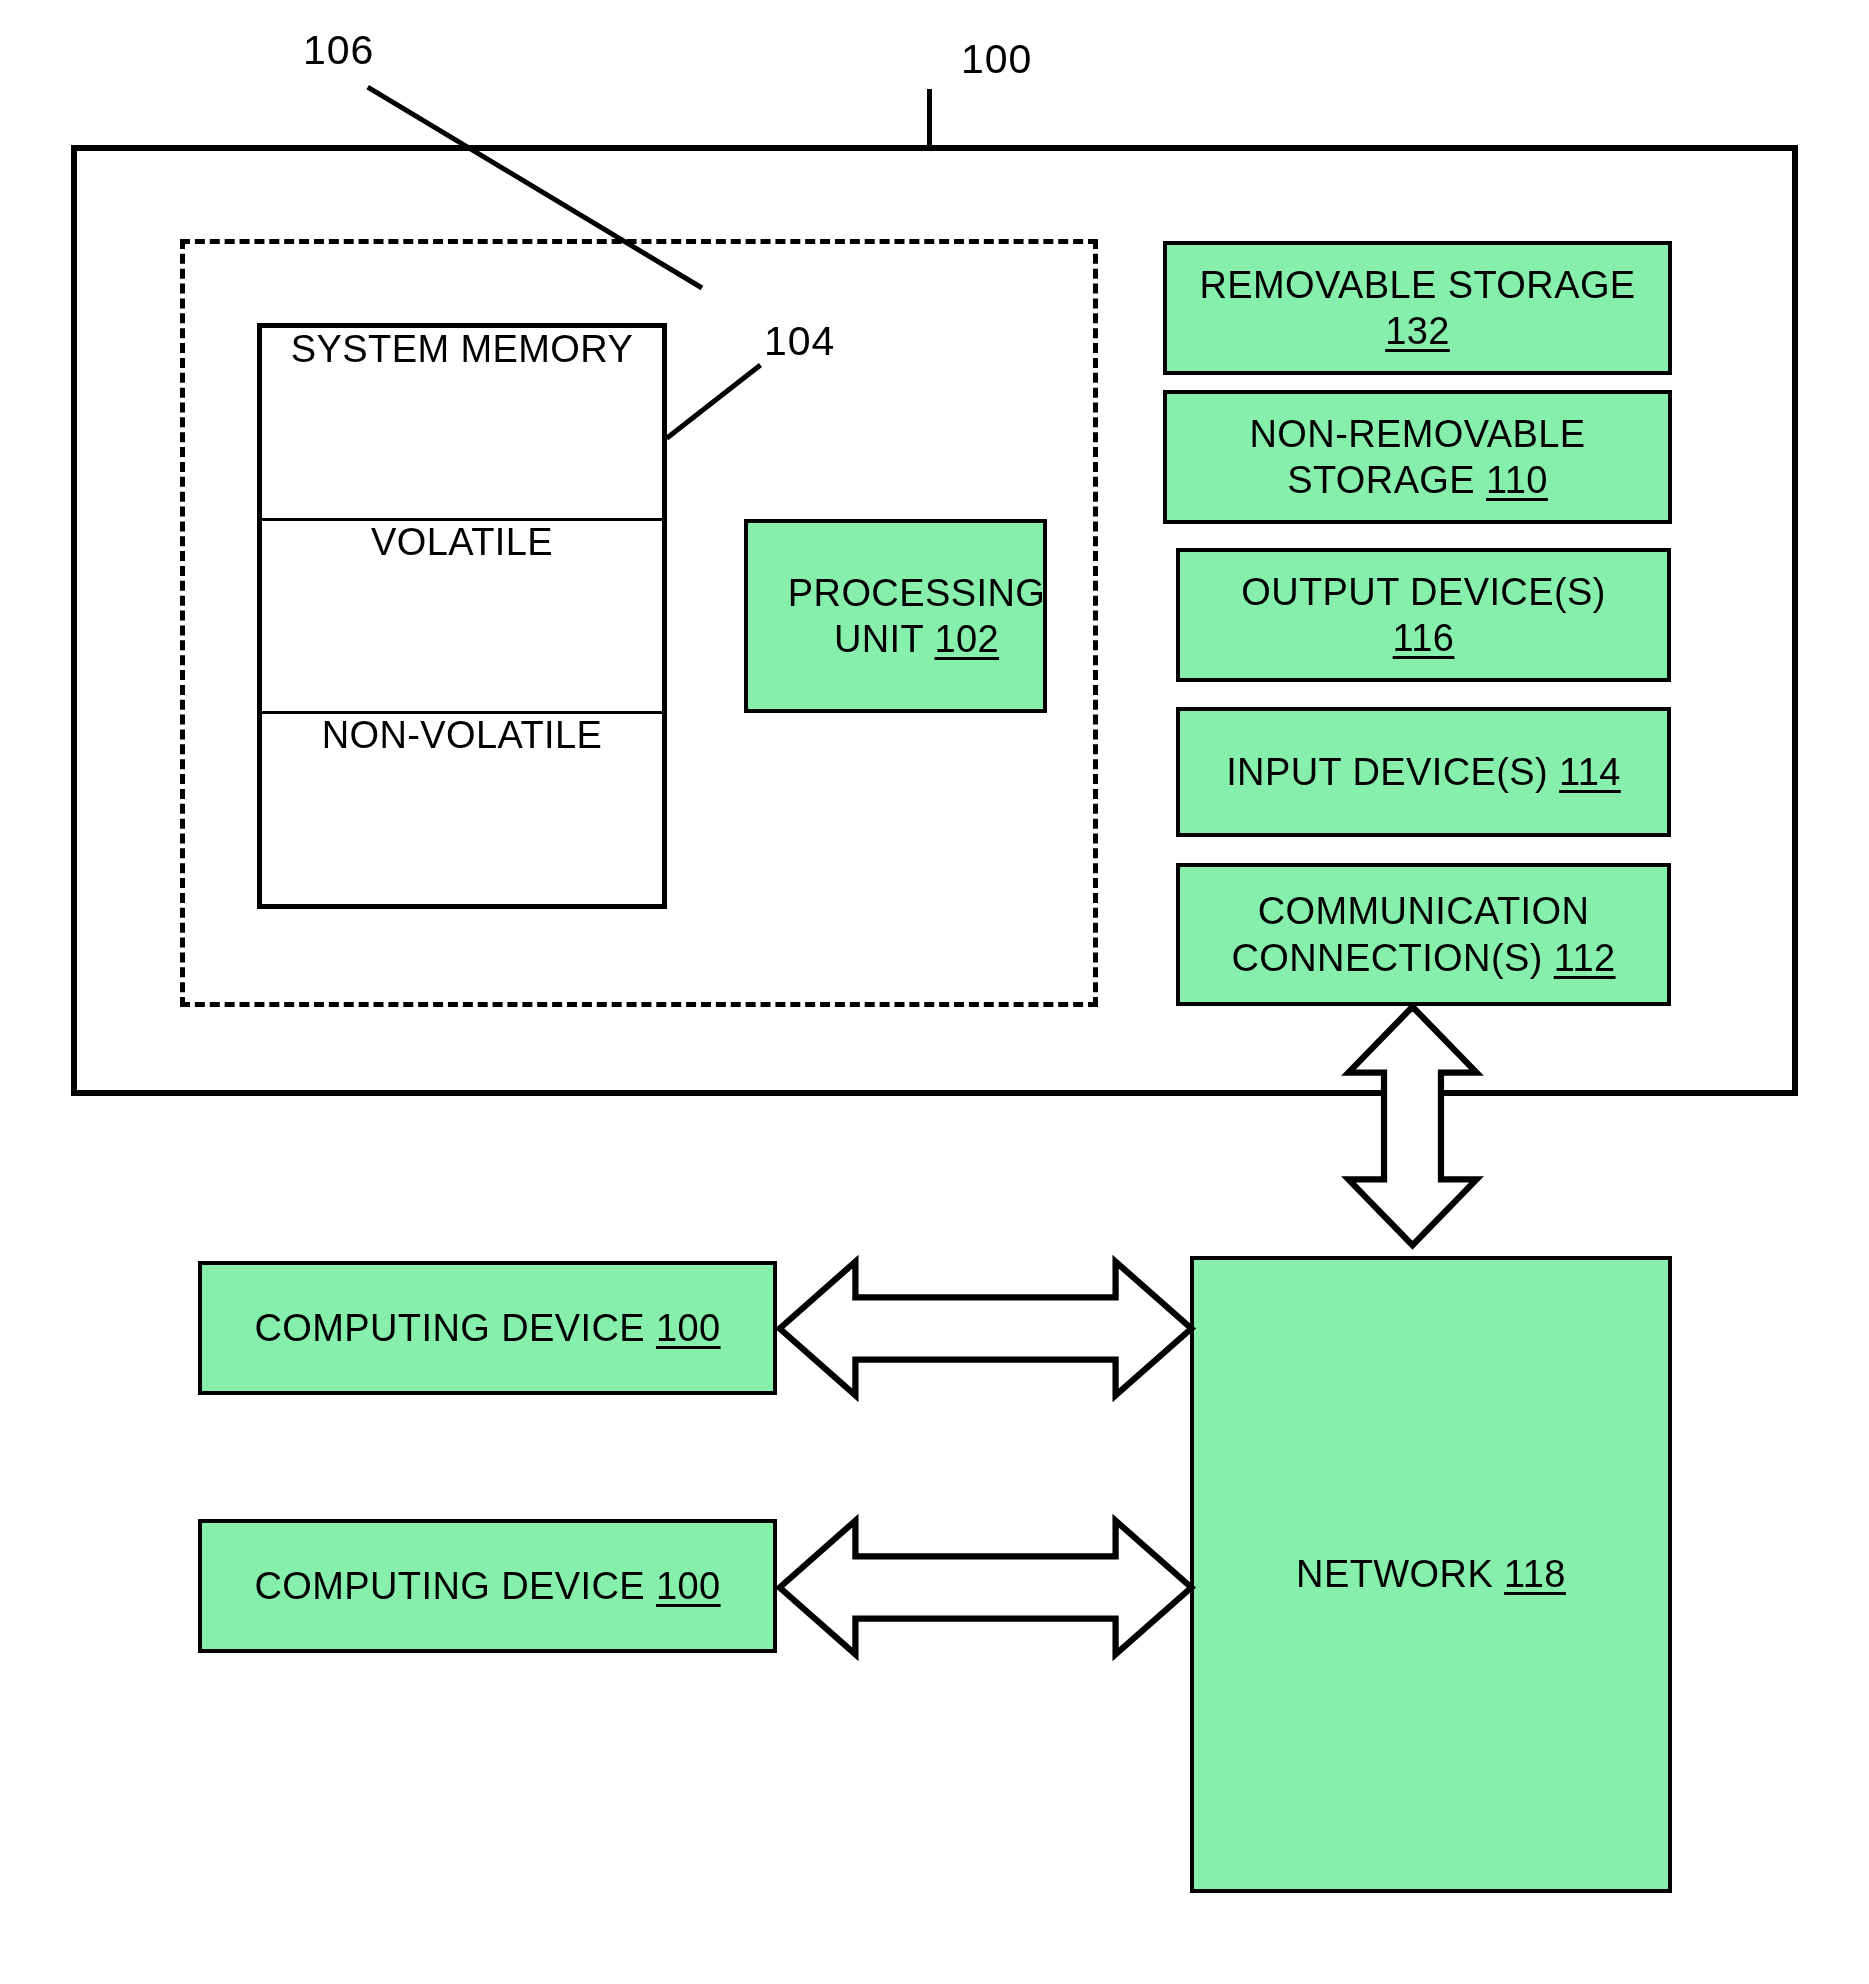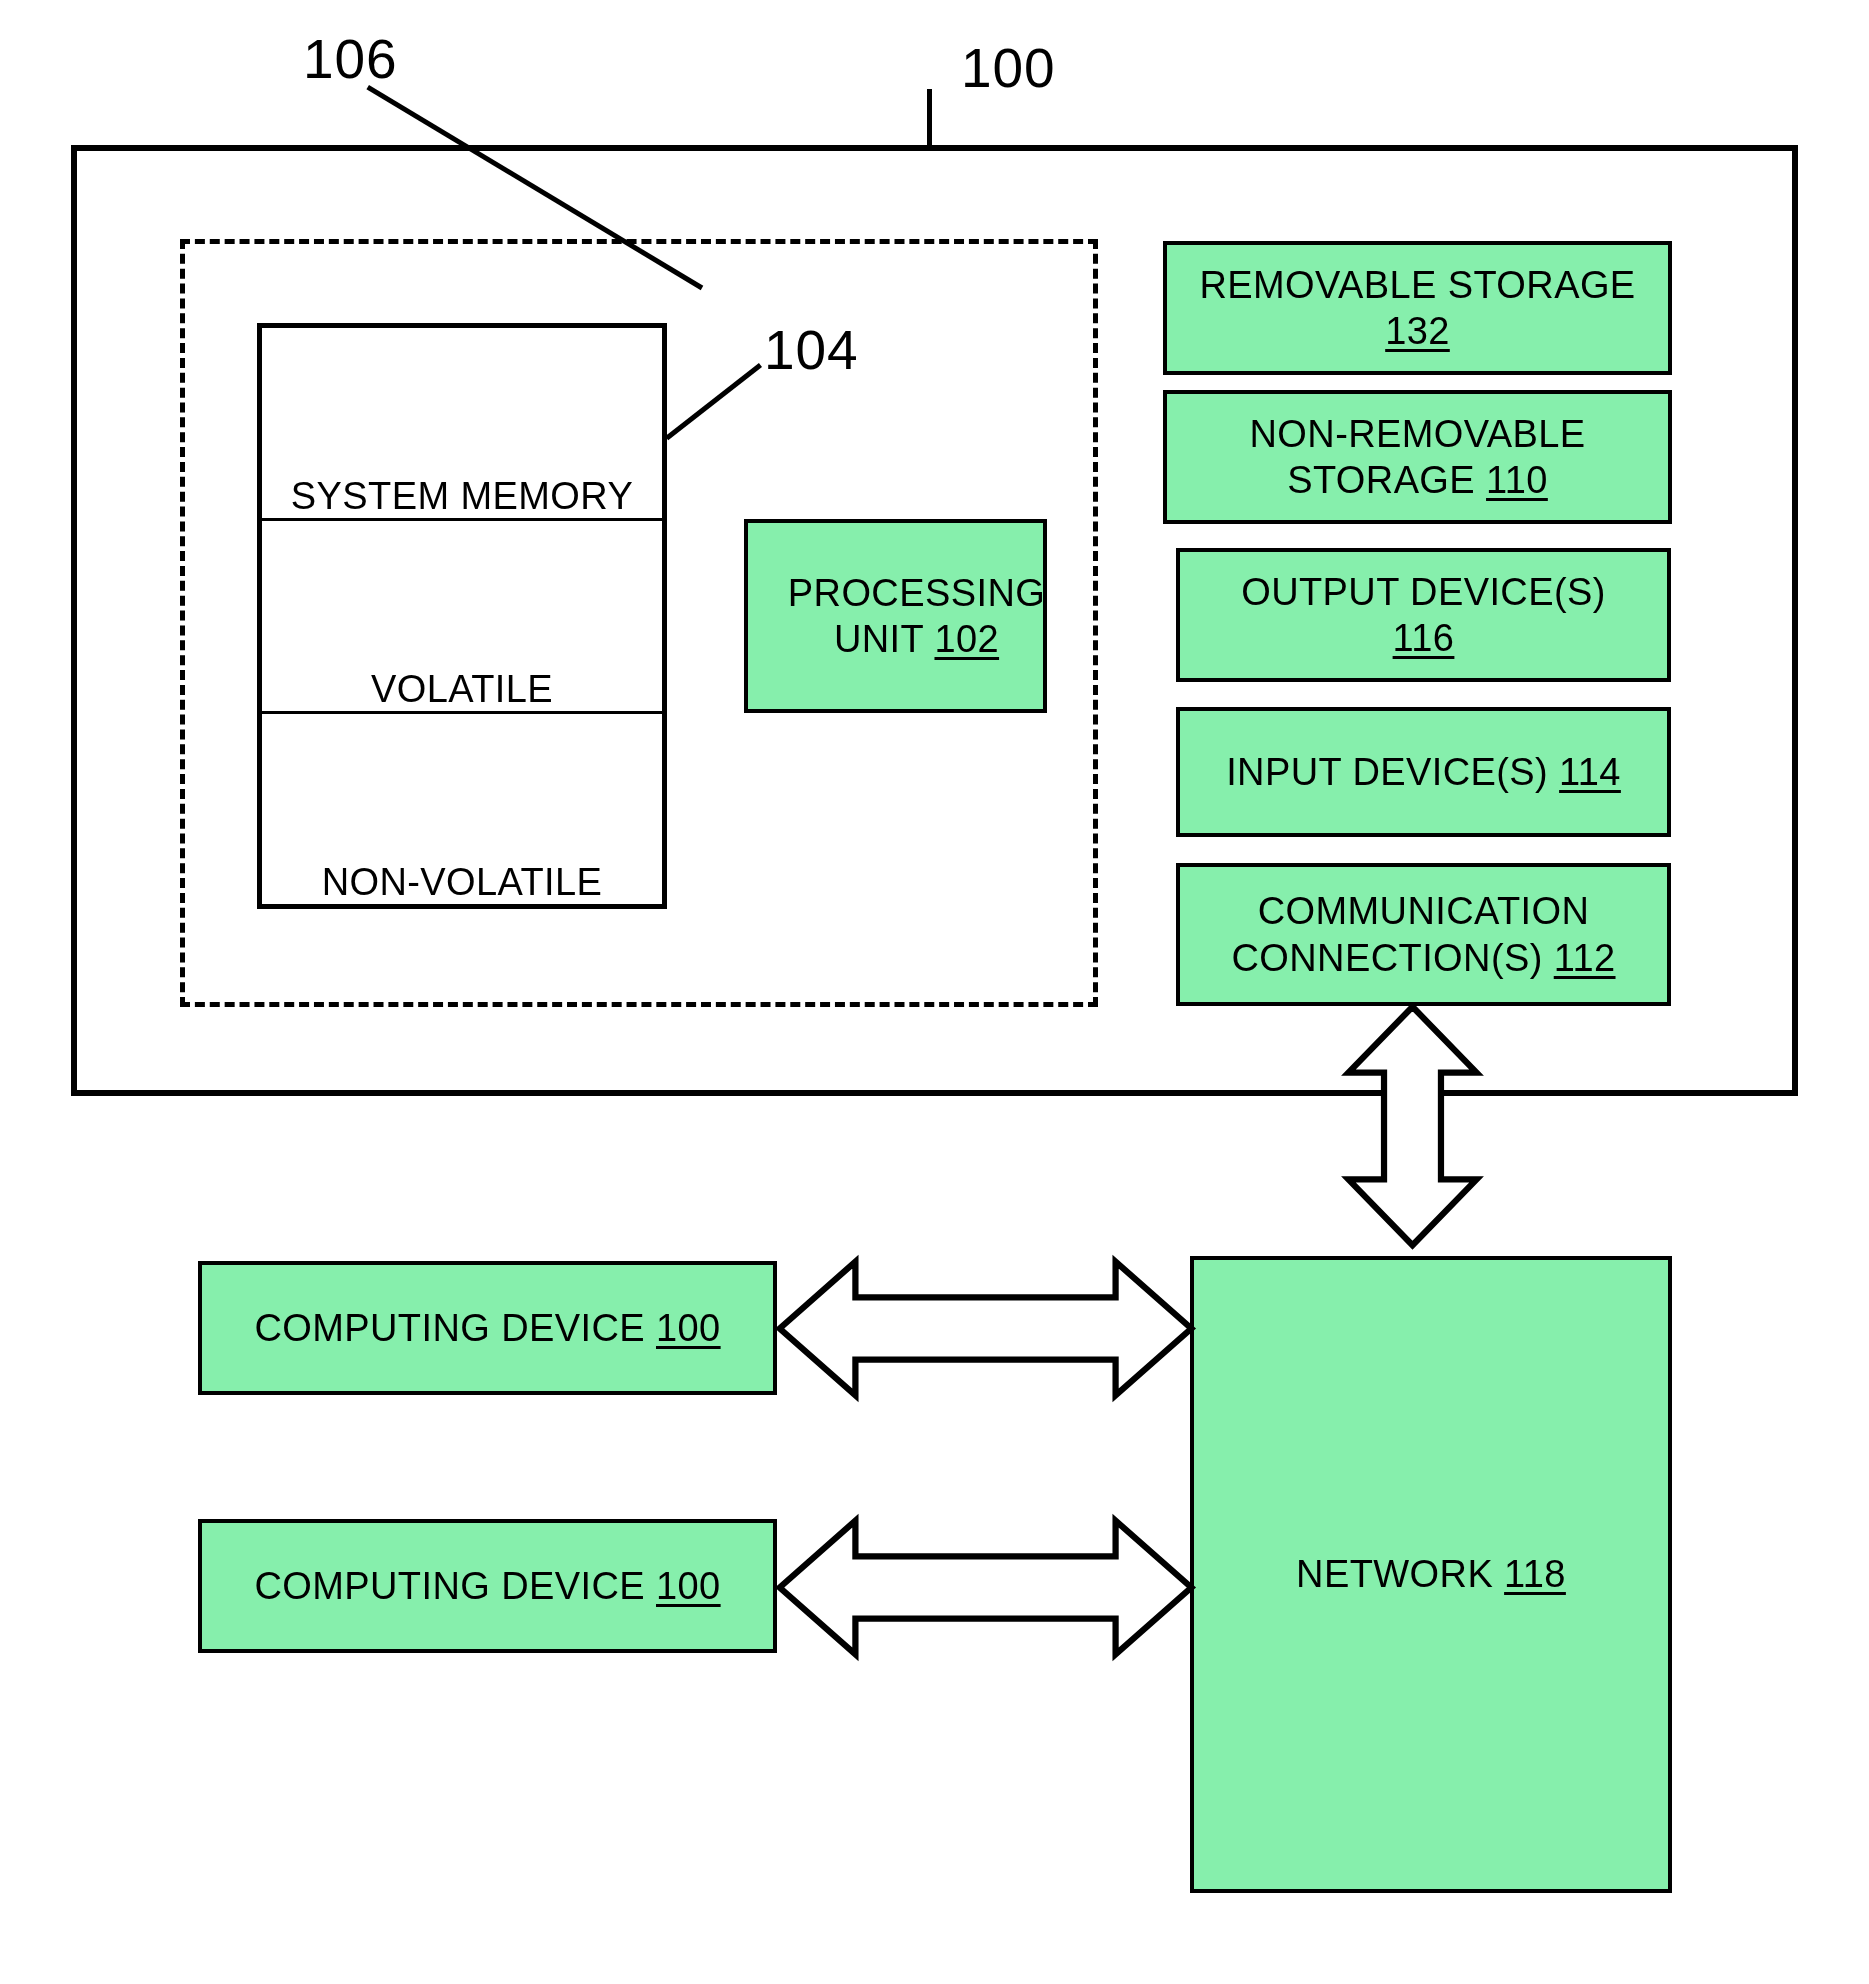--- a/index.html
+++ b/index.html
@@ -41,39 +41,39 @@
     position: absolute;
     box-sizing: border-box;
     border: 5.3px solid #000;
     background: #ffffff;
     display: flex;
     flex-direction: column;
   }
   .mem-cell {
     flex: 1 1 0;
     display: flex;
-    align-items: flex-end;
+    align-items: flex-start;
     justify-content: center;
     text-align: center;
     border-bottom: 3.6px solid #000;
     box-sizing: border-box;
   }
   .mem-cell:last-child { border-bottom: none; }
   .label-txt {
     font-size: 38px;
     letter-spacing: 0.4px;
     white-space: pre-line;
   }
   .ref-num {
     text-decoration: underline;
     text-underline-offset: 4.5px;
   }
   .callout {
     position: absolute;
-    font-size: 55px;
+    font-size: 41px;
     letter-spacing: 0.9px;
   }
   .lead {
     position: absolute;
     background: #000;
     transform-origin: 0 0;
     height: 5.3px;
   }
   svg.arrow {
     position: absolute;

